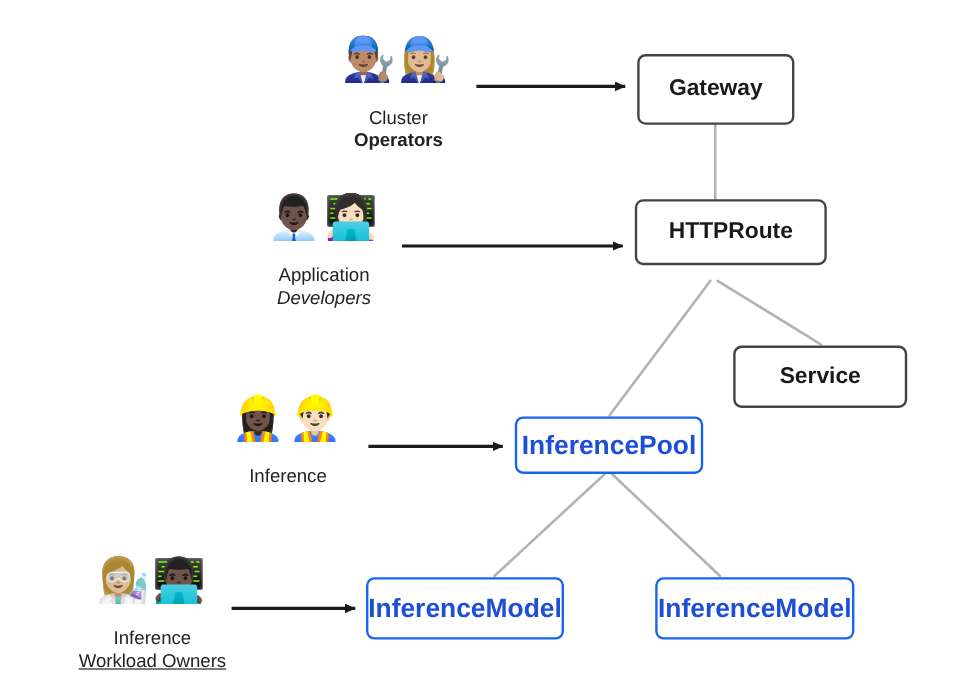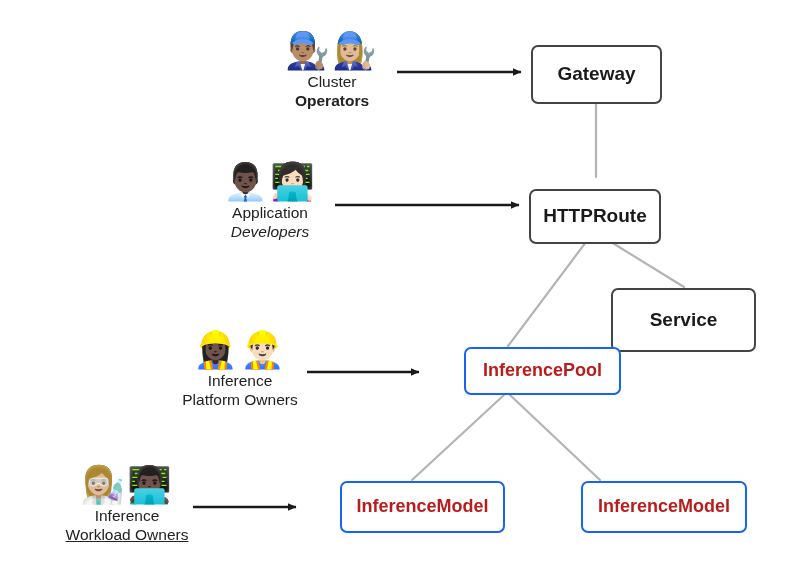--- a/index.html
+++ b/index.html
@@ -35,41 +35,40 @@
     line-height: 1.1;
   }
   .node-dark {
     border: 2px solid #444444;
     color: #1a1a1a;
     font-weight: bold;
     font-size: 19px;
   }
   .node-blue {
     border: 2.5px solid #1565f0;
-    color: #b91c1c;
+    color: #1d4ed8;
     font-weight: bold;
-    font-size: 18px;
-    margin-left: 35px;
+    font-size: 22px;
   }
   .persona {
     position: absolute;
     display: flex;
     flex-direction: column;
     align-items: center;
     width: 200px;
   }
   .persona-emoji {
     font-size: 36px;
     line-height: 42px;
     letter-spacing: 2px;
     white-space: nowrap;
     font-family: "DejaVu Sans", sans-serif;
   }
   .persona-label {
-    margin-top: 0;
+    margin-top: 17px;
     font-size: 15.5px;
     color: #222222;
     line-height: 19px;
     text-align: center;
     white-space: nowrap;
   }
 </style>
 </head>
 <body>
 
@@ -106,34 +105,33 @@
 
   <div class="persona" style="left:170px; top:161px;">
     <div class="persona-emoji">👨🏿‍💼👩🏻‍💻</div>
     <div class="persona-label">Application</div>
     <div class="persona-label" style="margin-top:0;font-style:italic;">Developers</div>
   </div>
 
   <div class="persona" style="left:140px; top:329px;">
     <div class="persona-emoji">👷🏿‍♀️👷🏻‍♂️</div>
     <div class="persona-label">Inference</div>
-    <div class="persona-label" style="margin-top:0;">Platform Owners</div>
   </div>
 
   <div class="persona" style="left:27px; top:464px;">
     <div class="persona-emoji">👩🏼‍🔬👨🏿‍💻</div>
     <div class="persona-label">Inference</div>
     <div class="persona-label" style="margin-top:0;text-decoration:underline;">Workload Owners</div>
   </div>
 
   <div class="node node-dark" style="left:531px; top:45px; width:131px; height:59px;">Gateway</div>
 
-  <div class="node node-dark" style="left:529px; top:189px; width:132px; height:55px;text-align:right;">HTTPRoute</div>
+  <div class="node node-dark" style="left:529px; top:166px; width:160px; height:55px;text-align:right;">HTTPRoute</div>
 
-  <div class="node node-dark" style="left:611px; top:288px; width:145px; height:64px;">Service</div>
+  <div class="node node-dark" style="left:611px; top:288px; width:145px; height:52px;">Service</div>
 
   <div class="node node-blue" style="left:429px; top:347px; width:157px; height:48px;">InferencePool</div>
 
   <div class="node node-blue" style="left:305px; top:481px; width:165px; height:52px;">InferenceModel</div>
 
   <div class="node node-blue" style="left:546px; top:481px; width:166px; height:52px;">InferenceModel</div>
 
 </div>
 
 </body></html>

